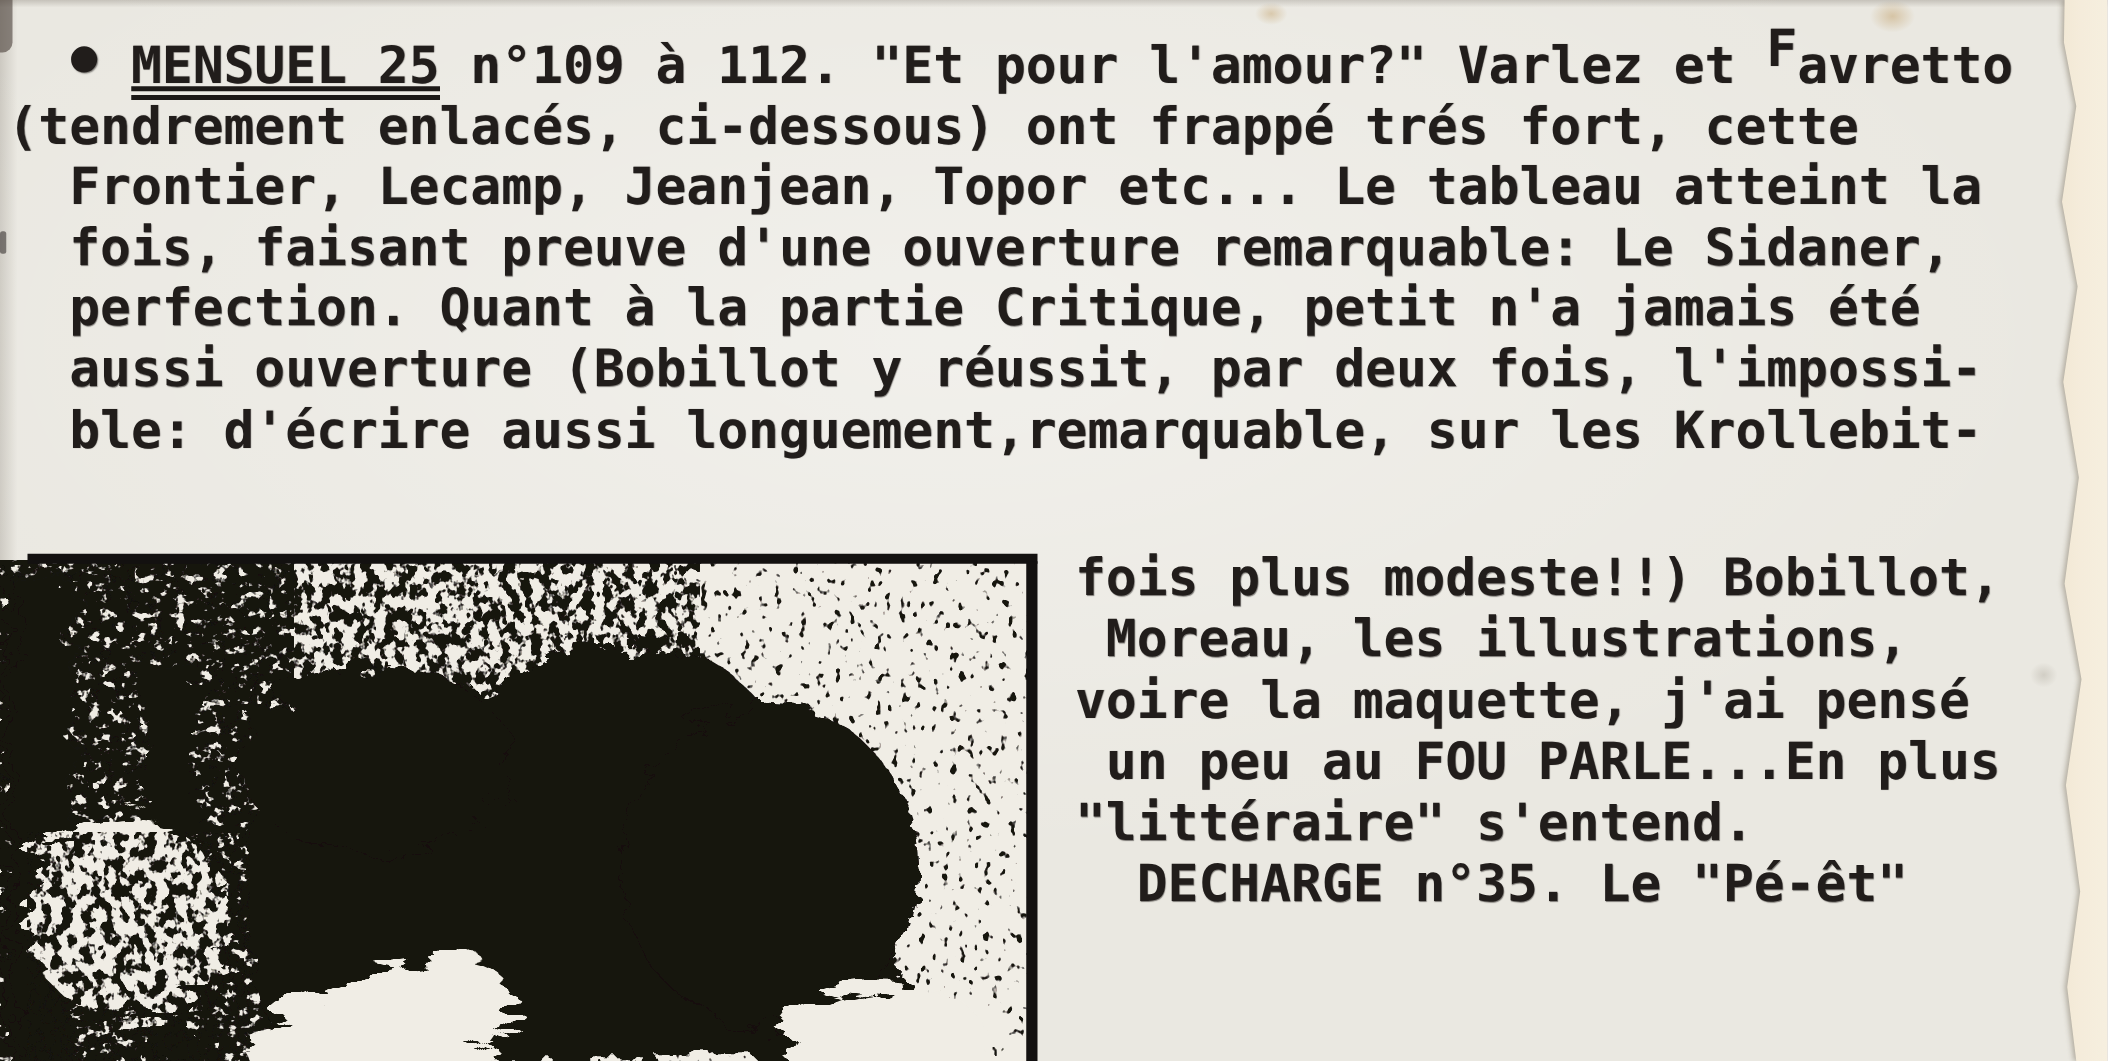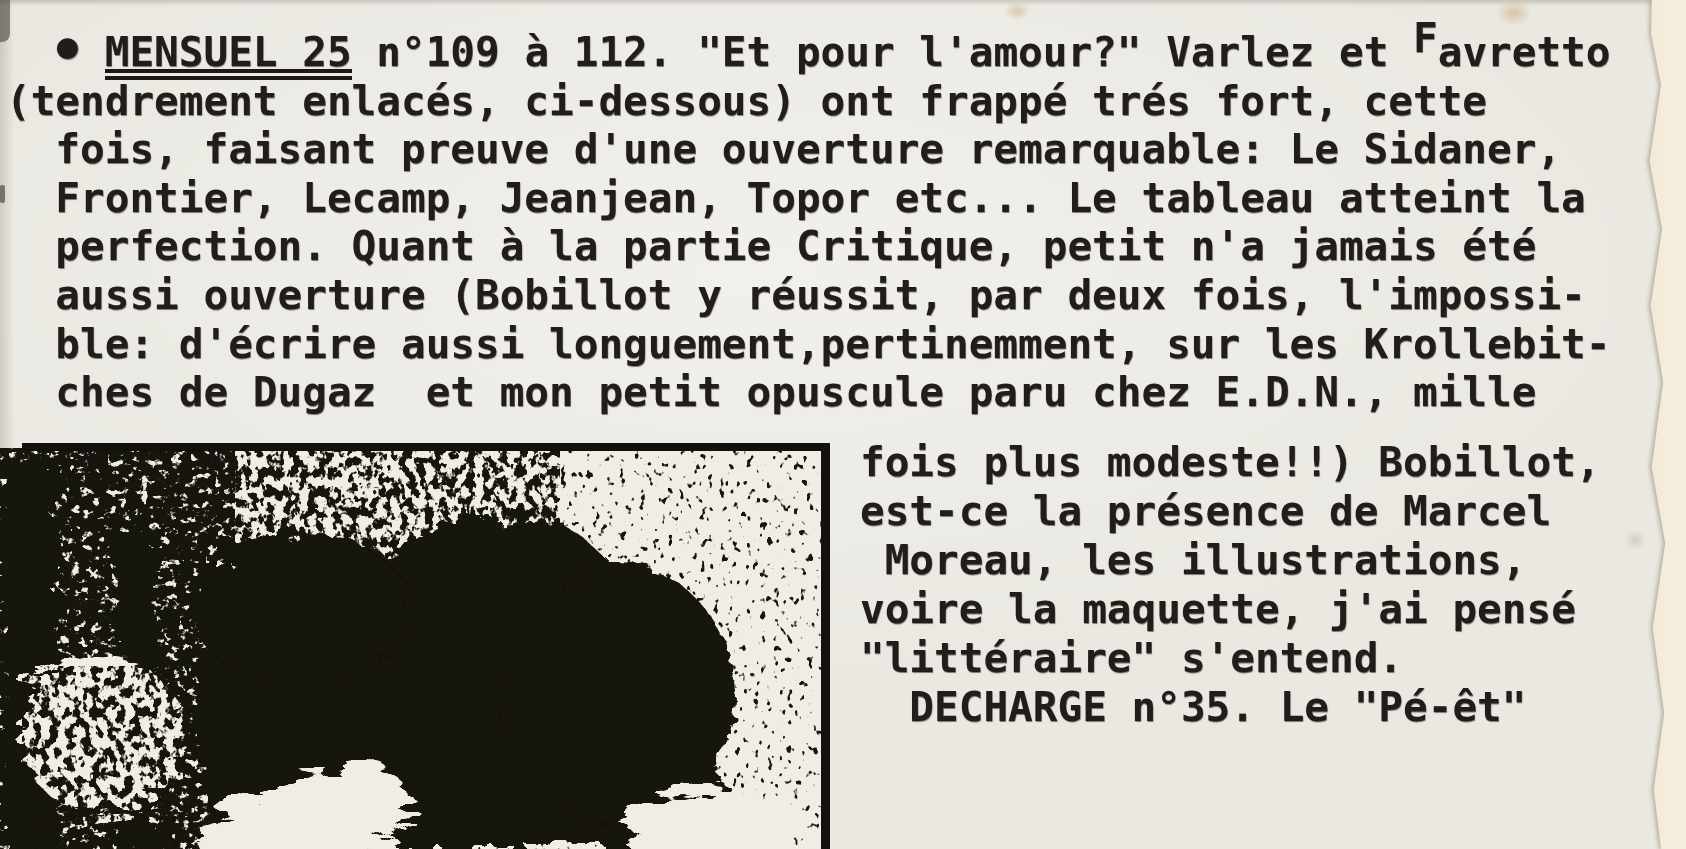--- a/index.html
+++ b/index.html
@@ -45,33 +45,32 @@
   .edge-speck{position:absolute;left:0;top:185px;width:5px;height:18px;background:#2a2522;opacity:.55;border-radius:2px;}
 </style>
 </head>
 <body>
 
 <div class="page">
 
   <div class="typewriter body-text">
       <div class="tline"><span class="seg-plain">  </span><span class="seg-bullet">•</span><span class="seg-plain"> </span><span class="seg-underline">MENSUEL 25</span><span class="seg-plain"> n°109 à 112. "Et pour l'amour?" Varlez et </span><span class="seg-sup">F</span><span class="seg-plain">avretto</span></div>
       <div class="tline"><span class="seg-plain">(tendrement enlacés, ci-dessous) ont frappé trés fort, cette</span></div>
+      <div class="tline"><span class="seg-plain">  Frontier, Lecamp, Jeanjean, Topor etc... Le tableau atteint la</span></div>
       <div class="tline"><span class="seg-plain">  fois, faisant preuve d'une ouverture remarquable: Le Sidaner,</span></div>
-      <div class="tline"><span class="seg-plain">  Frontier, Lecamp, Jeanjean, Topor etc... Le tableau atteint la</span></div>
       <div class="tline"><span class="seg-plain">  perfection. Quant à la partie Critique, petit n'a jamais été</span></div>
       <div class="tline"><span class="seg-plain">  aussi ouverture (Bobillot y réussit, par deux fois, l'impossi-</span></div>
-      <div class="tline"><span class="seg-plain">  ble: d'écrire aussi longuement,pertinemment, sur les Krollebit-</span></div>
-      <div class="tline"><span class="seg-plain">  ches de Dugaz  et mon petit opuscule paru chez E.D.N., mille</span></div>
+      <div class="tline"><span class="seg-plain">  ble: d'écrire aussi longuement,remarquable, sur les Krollebit-</span></div>
     </div>
 
   <div class="typewriter right-col">
       <div class="tline"><span class="seg-plain">fois plus modeste!!) Bobillot,</span></div>
-      <div class="tline"><span class="seg-plain">est-ce la présence de Marcel</span></div>
       <div class="tline"><span class="seg-plain"> Moreau, les illustrations,</span></div>
       <div class="tline"><span class="seg-plain">voire la maquette, j'ai pensé</span></div>
+      <div class="tline"><span class="seg-plain"> un peu au FOU PARLE...En plus</span></div>
       <div class="tline"><span class="seg-plain">"littéraire" s'entend.</span></div>
       <div class="tline"><span class="seg-plain">  DECHARGE n°35. Le "Pé-êt"</span></div>
     </div>
 
   <svg class="photo" width="836" height="411" viewBox="0 0 836 411" role="img" aria-label="High-contrast black-and-white halftone photograph of Varlez and Favretto tenderly embracing outdoors among foliage; cropped at page bottom">
     <defs>
       <filter id="g-sparse" x="0" y="0" width="100%" height="100%">
         <feTurbulence type="fractalNoise" baseFrequency="0.15 0.12" numOctaves="2" seed="4" result="t"></feTurbulence>
         <feColorMatrix in="t" type="matrix" values="0 0 0 0 0  0 0 0 0 0  0 0 0 0 0  0 0 0 13 -8.4" result="a"></feColorMatrix>
         <feFlood flood-color="#151210" result="f"></feFlood>

